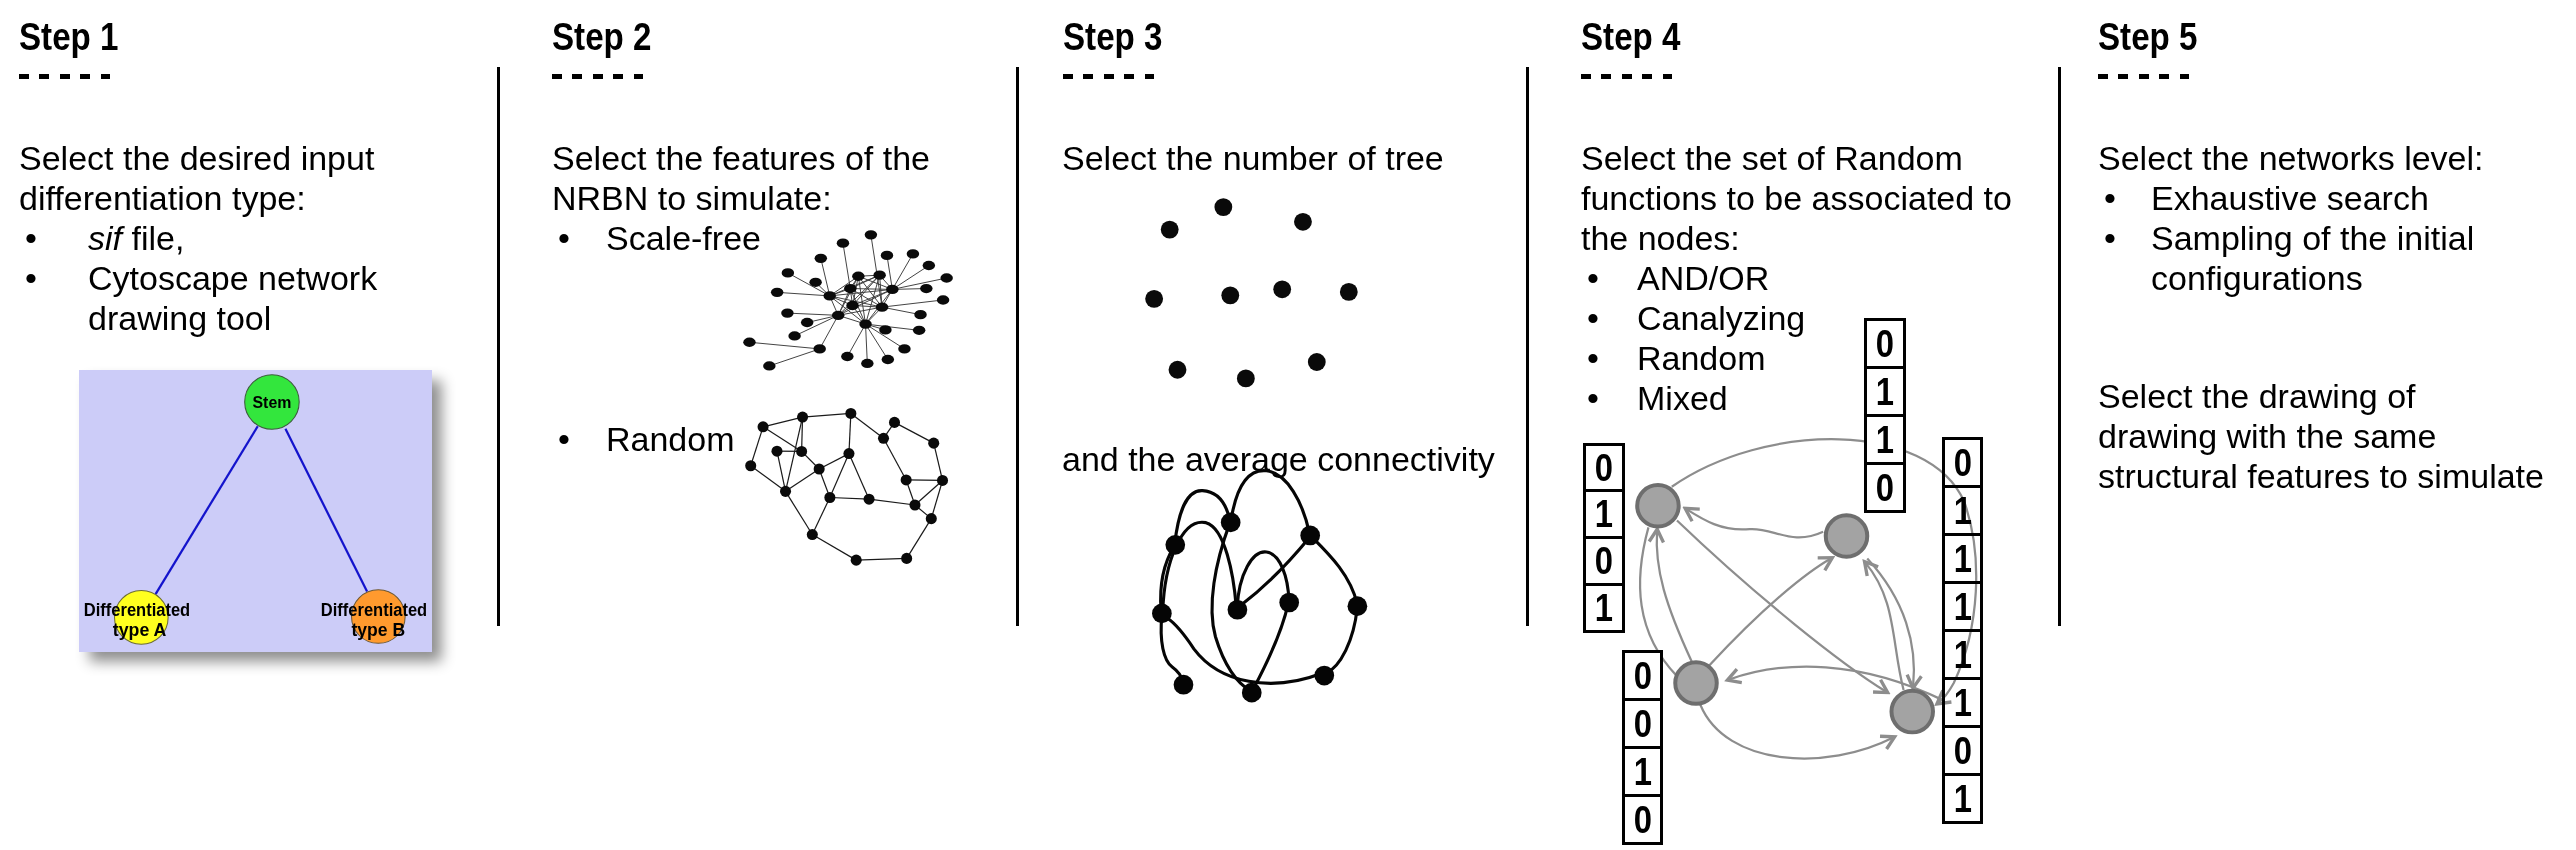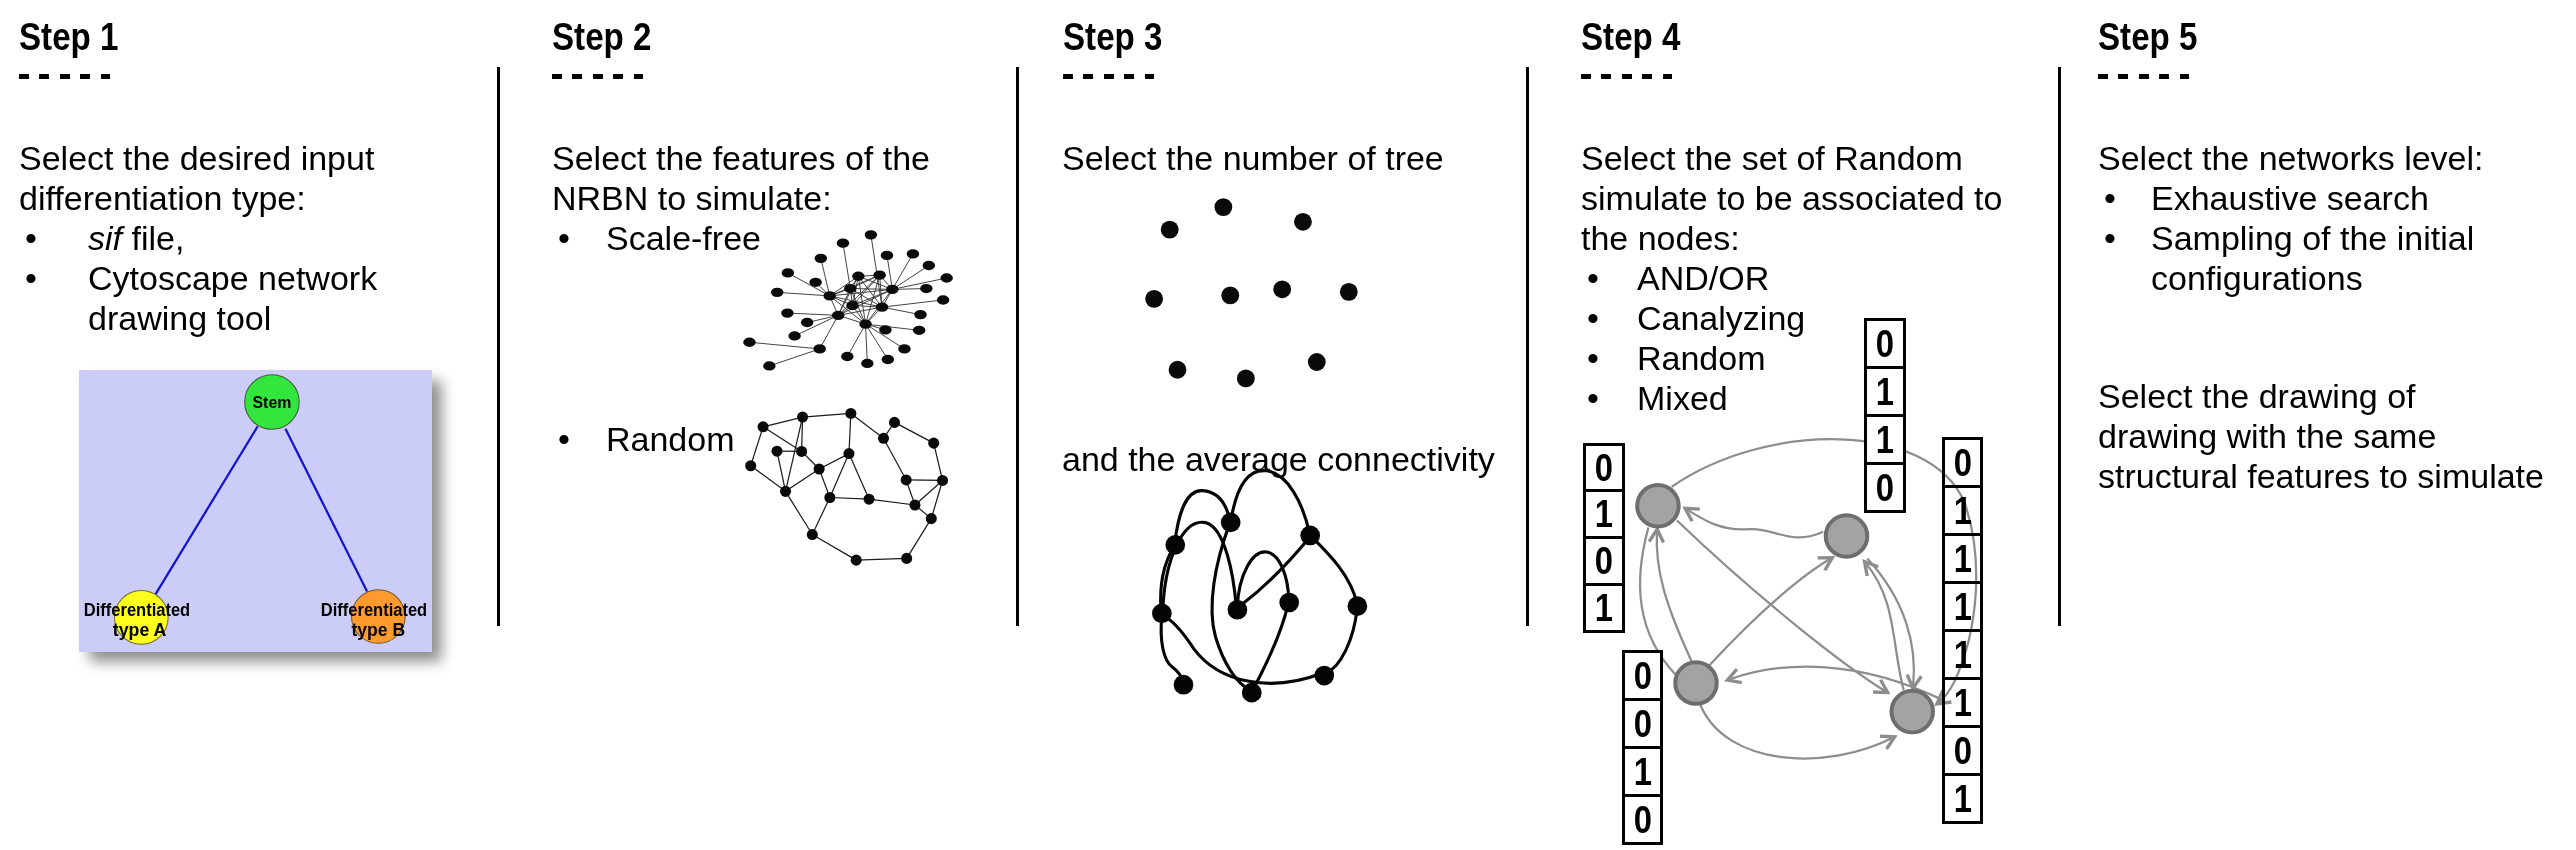--- a/index.html
+++ b/index.html
@@ -260,21 +260,21 @@
       <circle cx="1368" cy="791.5" r="11.4"></circle>
       <circle cx="1447" cy="800.7" r="11.4"></circle>
 <circle cx="1530.9" cy="780.9" r="11.4"></circle>
 </g>
 </svg>
 
 <div class="h" style="left:1581px">Step 4</div>
 <div class="dash" style="left:1581px"></div>
 <div class="t" style="left:1581px; top:138px">
 Select the <b>set of Random</b><br>
-<b>simulate</b> to be associated to<br>
+<b>functions</b> to be associated to<br>
 the nodes:<br>
 <span class="bu" style="left:6px">•</span><span style="display:inline-block;width:56px"></span>AND/OR<br>
 <span class="bu" style="left:6px">•</span><span style="display:inline-block;width:56px"></span>Canalyzing<br>
 <span class="bu" style="left:6px">•</span><span style="display:inline-block;width:56px"></span>Random<br>
 <span class="bu" style="left:6px">•</span><span style="display:inline-block;width:56px"></span>Mixed
 </div>
 <svg style="position:absolute; left:1540px; top:389px" width="485" height="461" viewBox="1780 450 560 533">
 <defs>
 <marker id="ar" viewBox="0 0 12 12" refX="9" refY="6" markerWidth="8.5" markerHeight="8.5" orient="auto-start-reverse">
 <path d="M 2 1.5 L 10 6 L 2 10.5" fill="none" stroke="#8d8d8d" stroke-width="2.1"></path>

